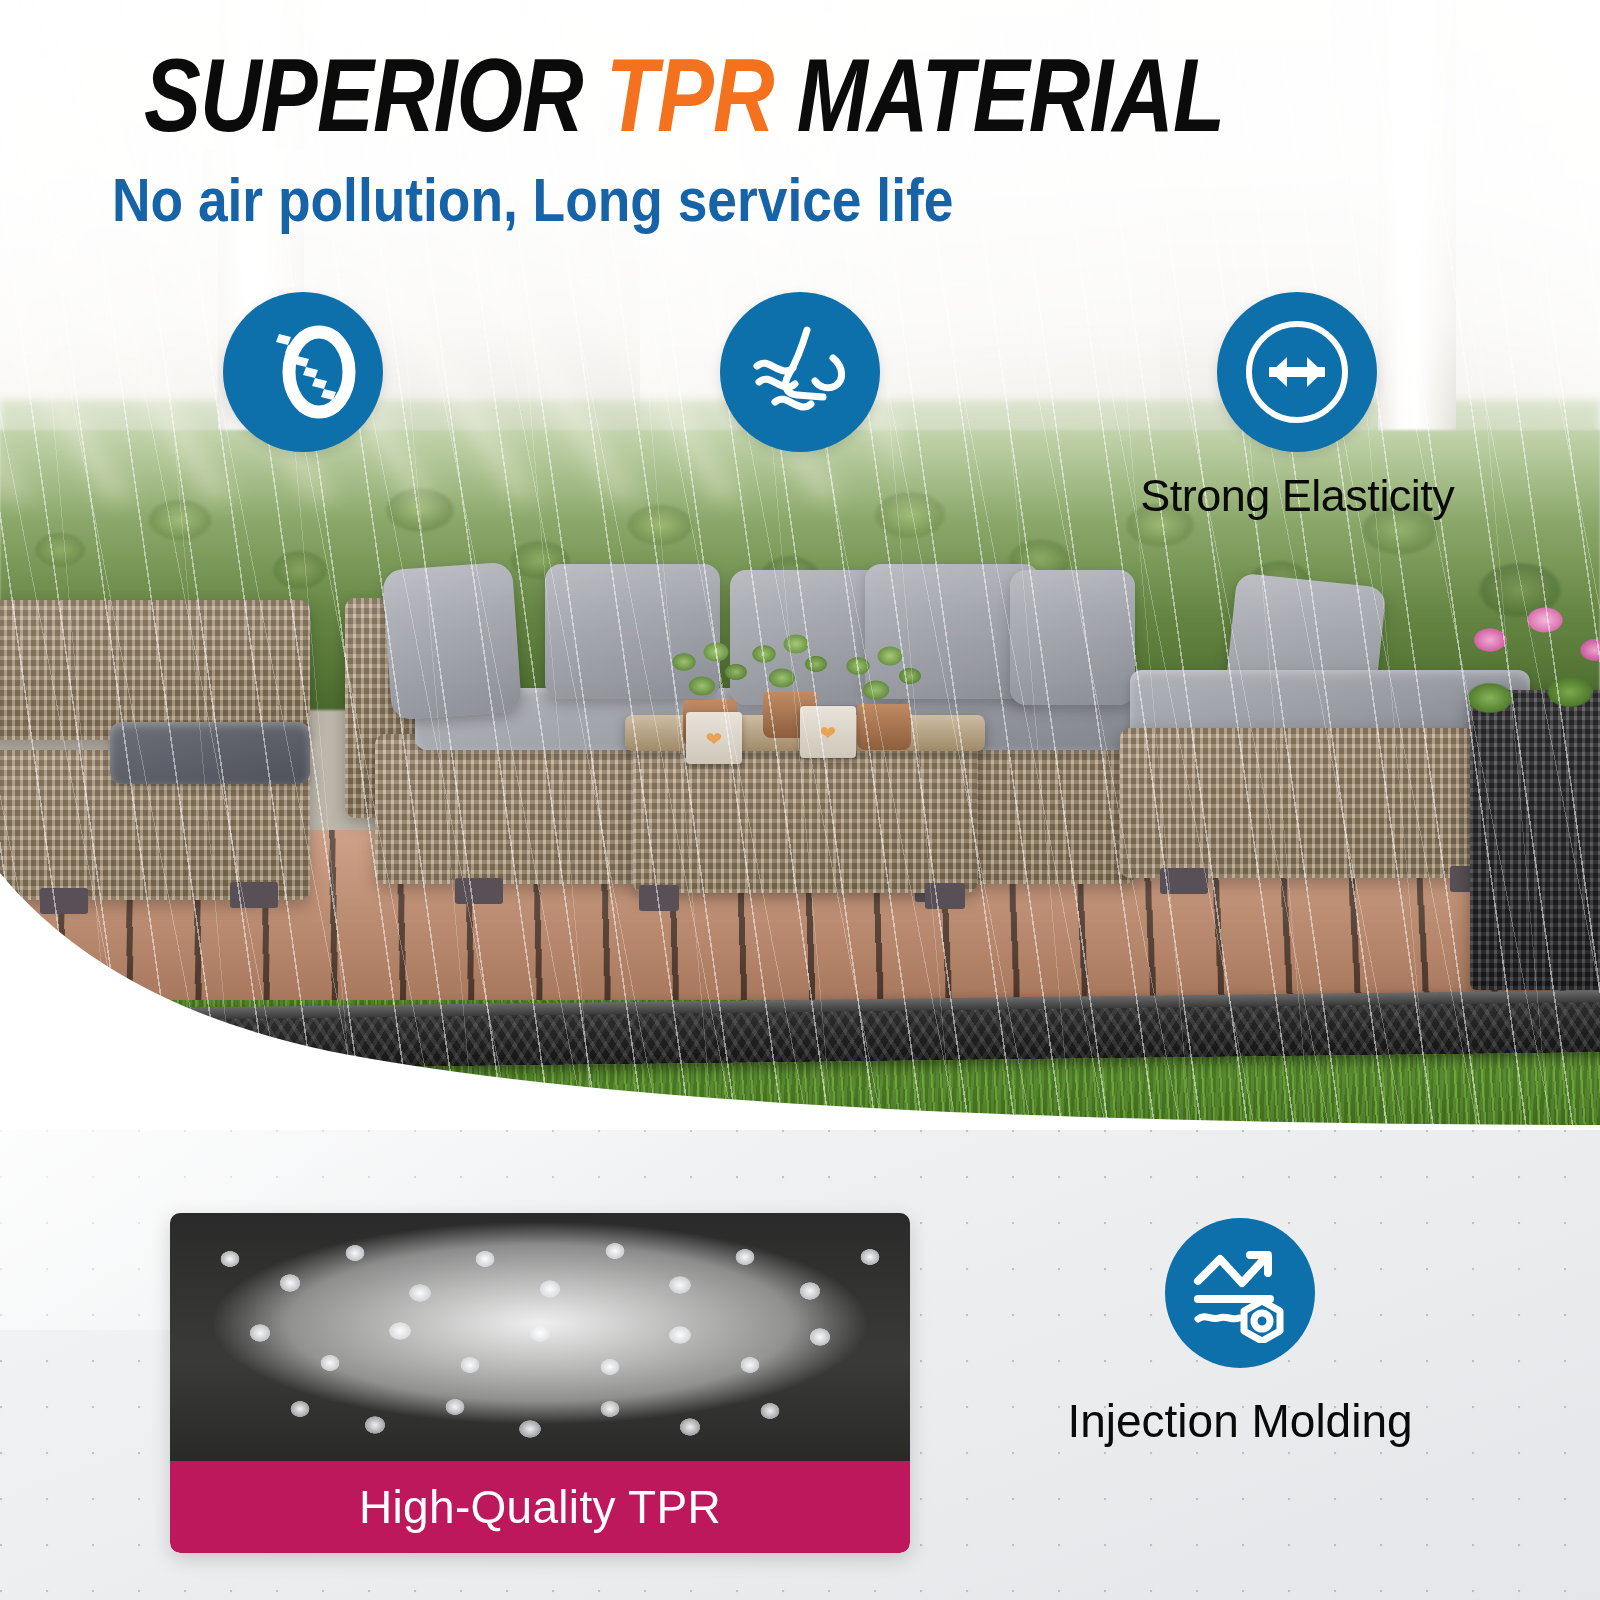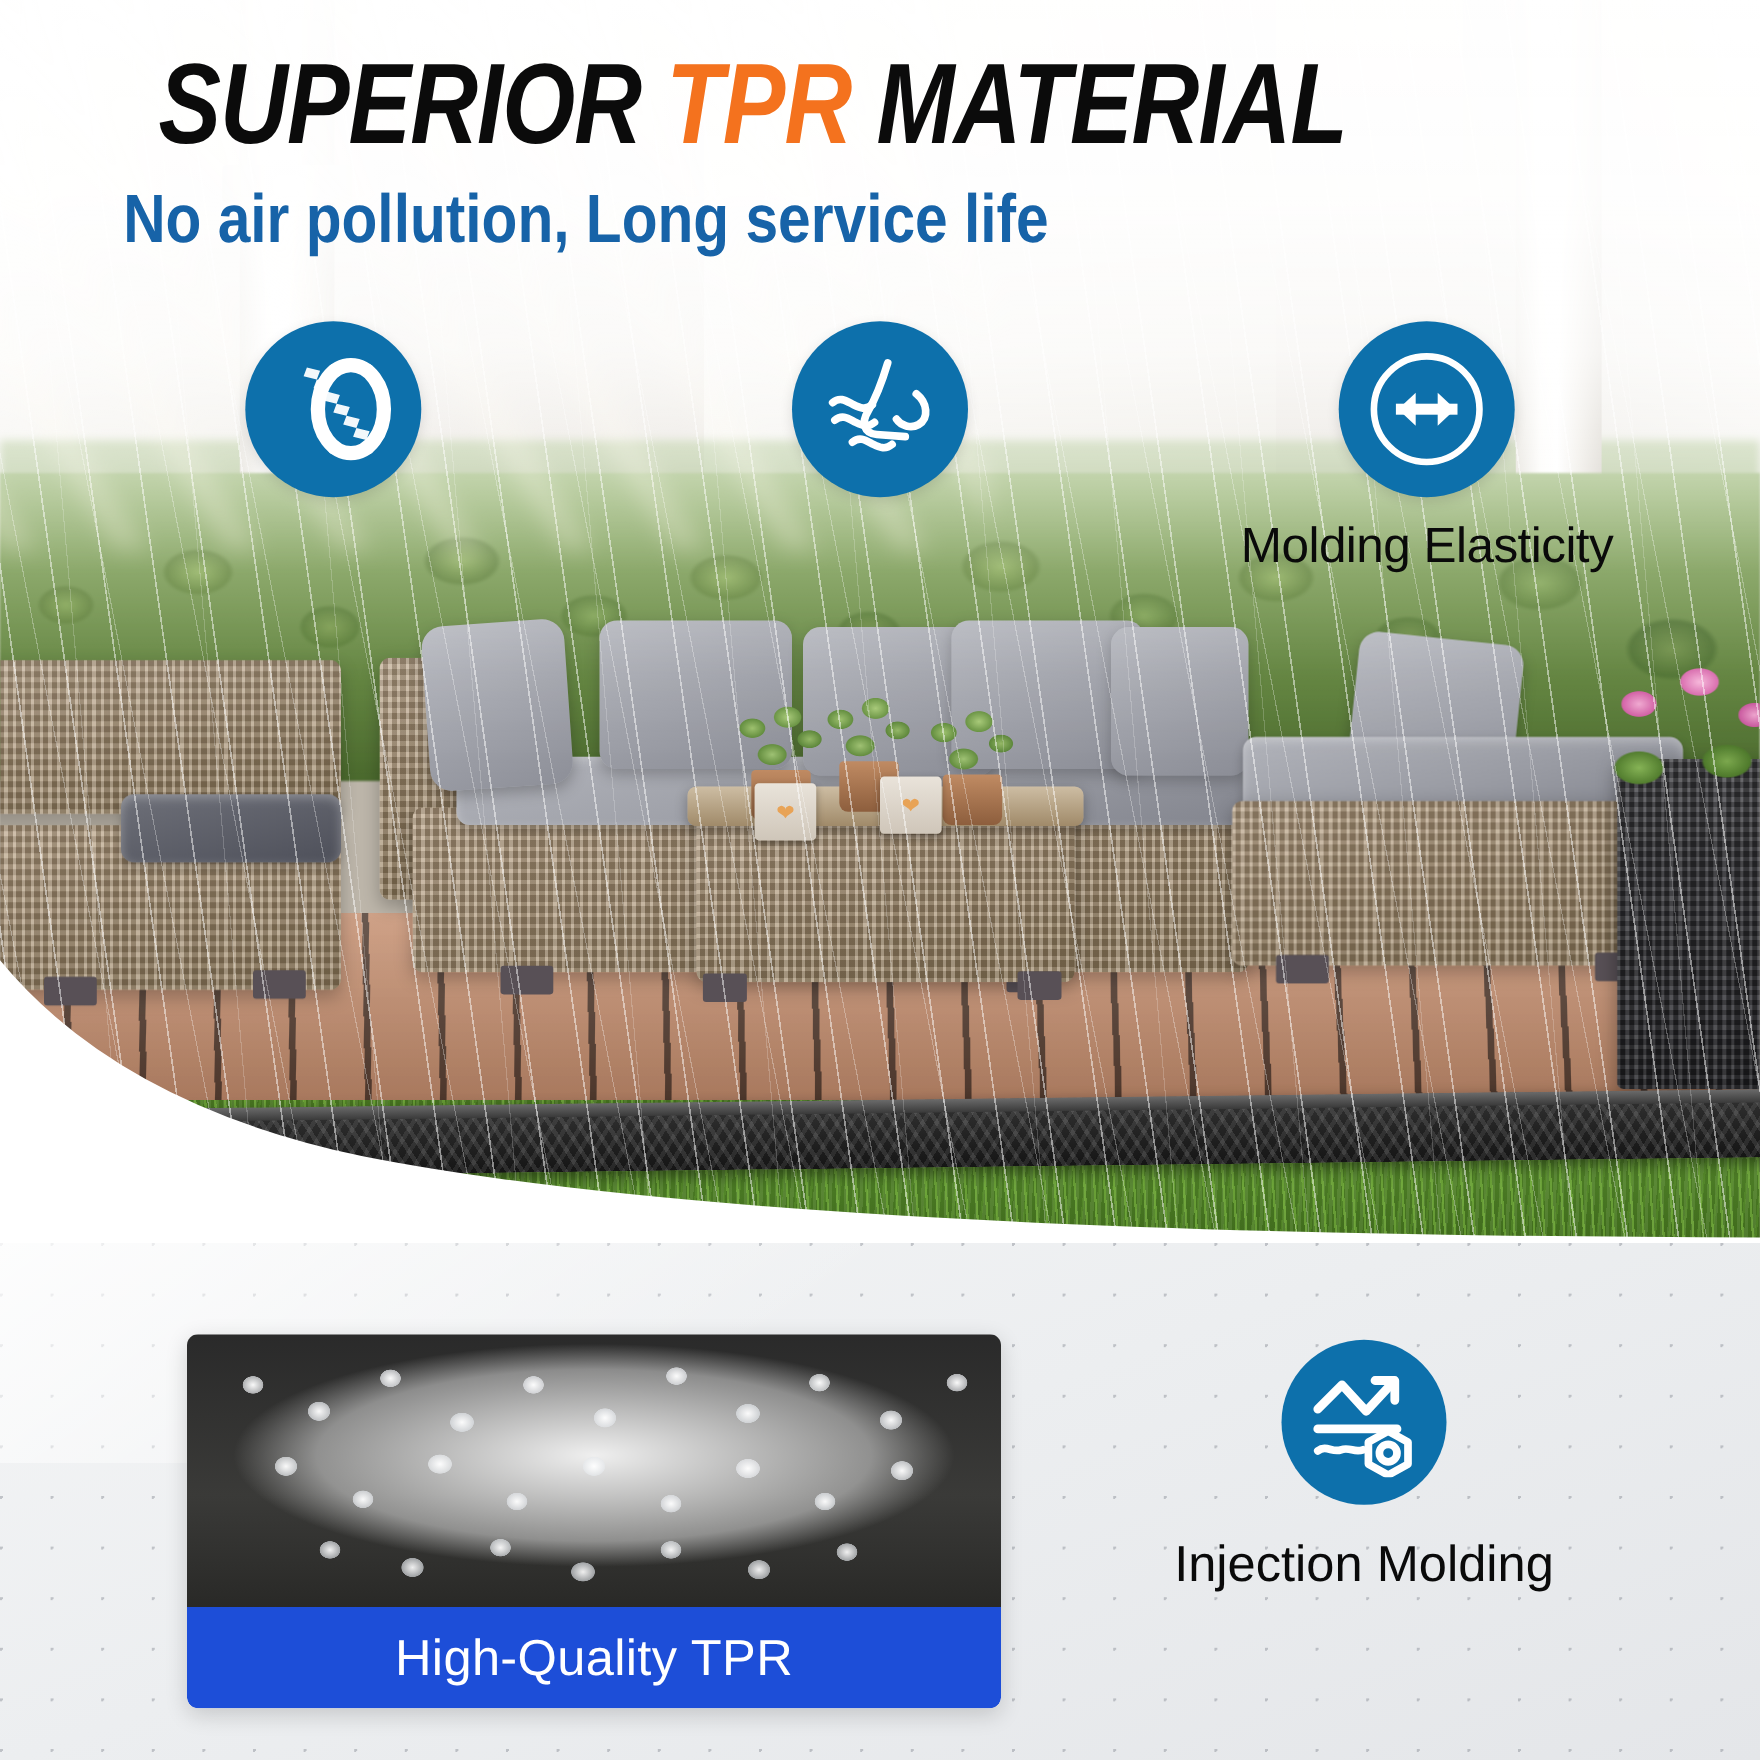--- a/index.html
+++ b/index.html
@@ -323,21 +323,21 @@
       radial-gradient(13px 11px at 285px 194px, rgba(255,255,255,.93), rgba(223,227,231,.65) 70%, rgba(0,0,0,0) 74%),
       radial-gradient(15px 12px at 360px 216px, rgba(255,255,255,.92), rgba(219,223,228,.65) 70%, rgba(0,0,0,0) 74%),
       radial-gradient(13px 11px at 440px 196px, rgba(255,255,255,.93), rgba(223,227,231,.65) 70%, rgba(0,0,0,0) 74%),
       radial-gradient(14px 12px at 520px 214px, rgba(255,255,255,.92), rgba(220,224,228,.65) 70%, rgba(0,0,0,0) 74%),
       radial-gradient(13px 11px at 600px 198px, rgba(255,255,255,.93), rgba(223,227,231,.65) 70%, rgba(0,0,0,0) 74%),
       radial-gradient(ellipse 420px 130px at 370px 110px, rgba(255,255,255,.92), rgba(255,255,255,.45) 60%, rgba(0,0,0,0) 78%),
       linear-gradient(#2a2a2a,#3a3a38 55%,#262624);
   }
   .pellet-caption{
     position:absolute; left:0; bottom:0; width:740px; height:92px;
-    background:#1d4ed8; color:#ffffff;
+    background:#be185d; color:#ffffff;
     display:flex; align-items:center; justify-content:center;
     font-size:46px; letter-spacing:.3px;
     border-radius:0 0 10px 10px;
   }
 
   .molding{
     position:absolute; left:1010px; top:1218px; width:460px; text-align:center;
   }
   .micon{
     width:150px; height:150px; margin:0 auto 26px; border-radius:50%;
@@ -488,21 +488,21 @@
 
     <div class="feature">
       <div class="ficon">
         <svg width="120" height="120" viewBox="0 0 120 120">
           <circle cx="60" cy="60" r="48" fill="none" stroke="#ffffff" stroke-width="6"></circle>
           <rect x="32" y="55" width="56" height="10" fill="#ffffff"></rect>
           <path d="M34 60 L50 45 L50 75 Z" fill="#ffffff"></path>
           <path d="M86 60 L70 45 L70 75 Z" fill="#ffffff"></path>
         </svg>
       </div>
-      <div class="flabel">Molding Elasticity</div>
+      <div class="flabel">Strong Elasticity</div>
     </div>
 
   </div>
 
   <div class="bottom"></div>
   <div class="bottom-sheen"></div>
 
   <div class="pellet-card">
     <div class="pellet-photo"></div>
     <div class="pellet-caption">High-Quality TPR</div>

